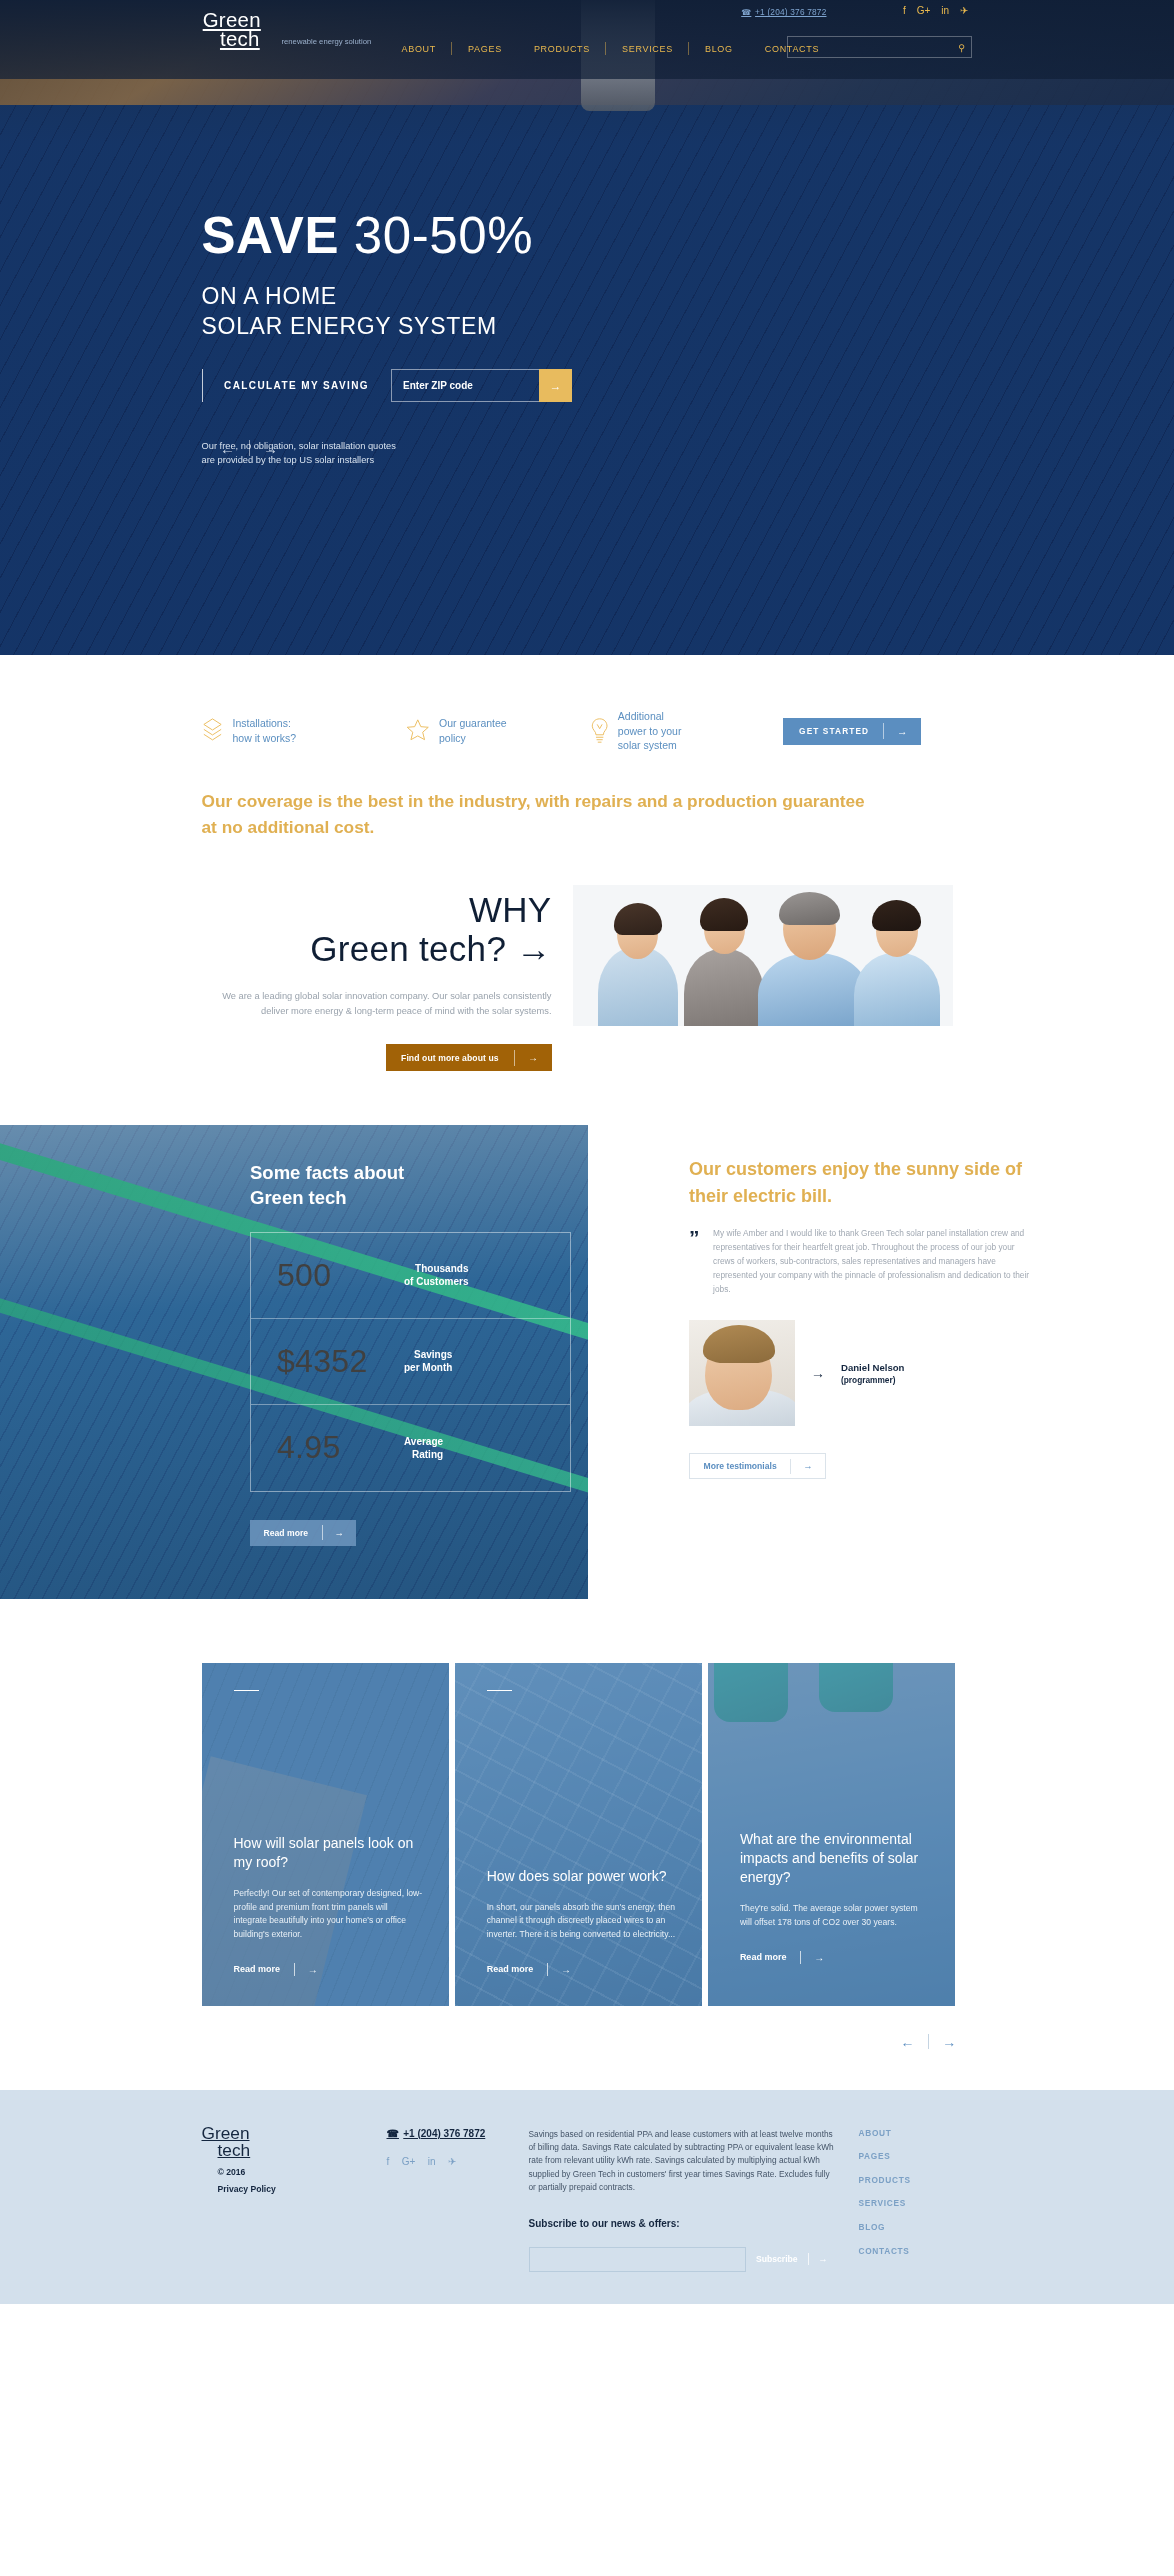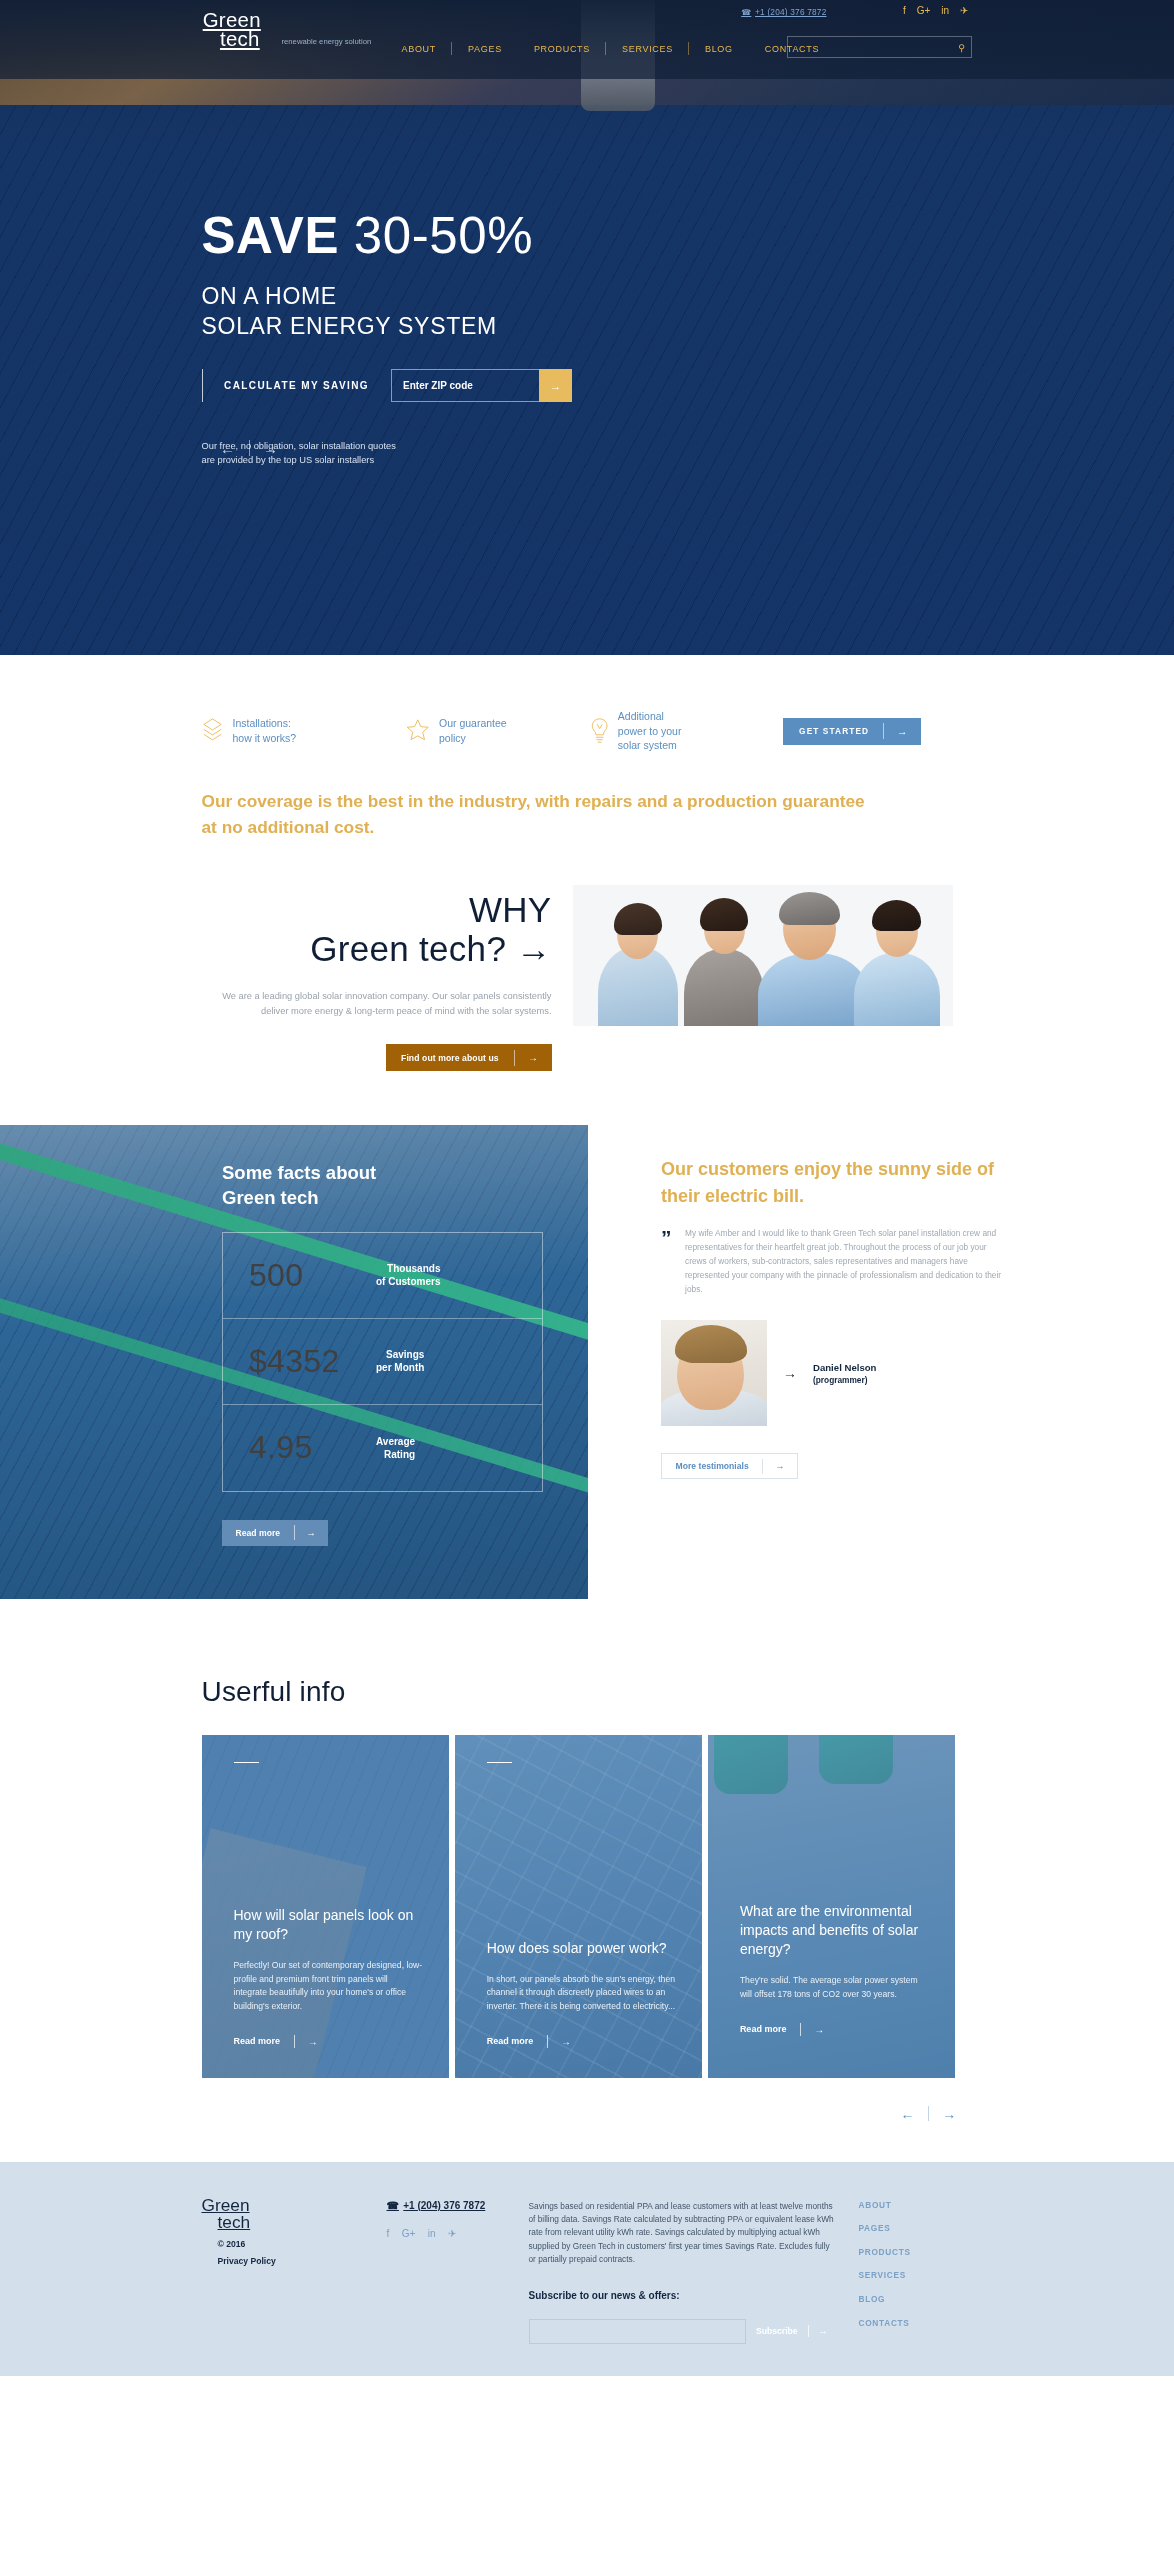--- a/index.html
+++ b/index.html
@@ -189,21 +189,21 @@
   .btn-blue .ba { color:#fff; font-size:10px; padding: 0 13.6px;}
 
   .why-right { width: 380px; height: 141px; position:relative; overflow:hidden; }
   .team-photo { position:absolute; inset:0; background:#f4f6f8; }
   .team-photo .person {
     position:absolute; bottom:0; border-radius: 46% 46% 0 0 / 58% 58% 0 0;
   }
   .tp-head { position:absolute; border-radius:50%; }
 
   
-  .facts { margin-top: 54px; position:relative; }
+  .facts { margin-top: 54px; position:relative;padding-left:28px; }
   .facts-photo {
     position:absolute; left:0; top:0; width: 588px; height: 474px;
     background:
       linear-gradient(175deg, rgba(150,170,190,.55) 0%, rgba(40,90,140,.25) 38%, rgba(16,44,80,.35) 100%),
       repeating-linear-gradient(118deg, #2f6a9a 0px, #2f6a9a 11px, #27588b 11px, #27588b 12.4px),
       linear-gradient(160deg,#9fb4c6 0%, #3c7aa8 45%, #14375e 100%);
     overflow:hidden;
   }
   .facts-photo:before{
     content:""; position:absolute; left:-37px; top:111px; width: 679px; height: 16px;
@@ -564,21 +564,20 @@
         <span class="ml">More testimonials</span>
         <span class="md"></span>
         <span class="ma">→</span>
       </a>
     </div>
   </div>
 </section>
 
 <section class="approach">
   <div class="wrap">
-    <h2 class="useful-head">Userful info</h2>
 
     <div class="cards">
       <article class="card">
         <div class="bgimg bg-roof"></div>
         <div class="tint"></div>
         <span class="crule"></span>
         <div class="cbody">
           <h3>How will solar panels look on my roof?</h3>
           <p>Perfectly! Our set of contemporary designed, low-profile and premium front trim panels will integrate beautifully into your home's or office building's exterior.</p>
           <div class="cread">

